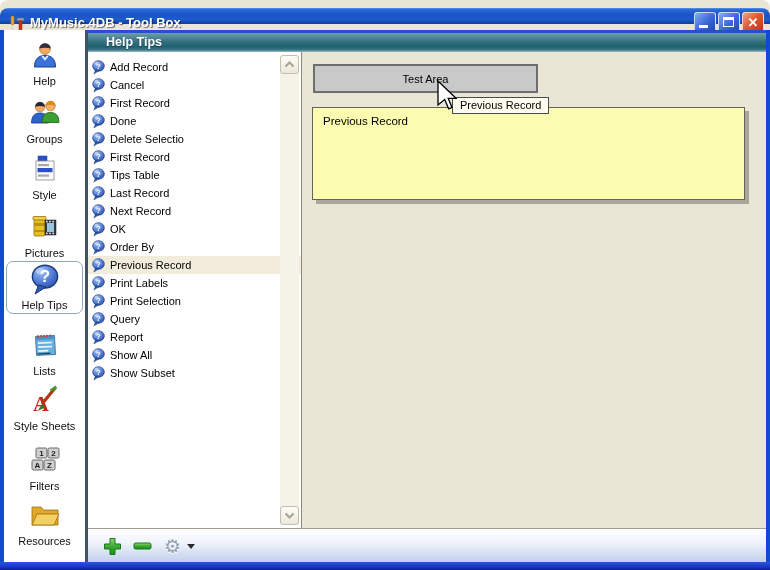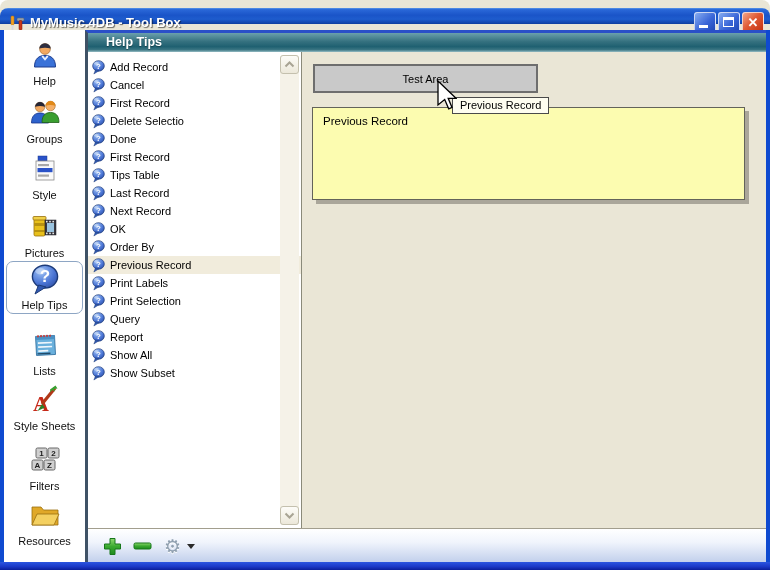--- a/index.html
+++ b/index.html
@@ -290,27 +290,27 @@
       <div class="row">
           <svg width="13" height="15">
             <use href="#bubble"></use>
           </svg>
           <span>First Record</span>
         </div>
       <div class="row">
           <svg width="13" height="15">
             <use href="#bubble"></use>
           </svg>
+          <span>Done</span>
+        </div>
+      <div class="row">
+          <svg width="13" height="15">
+            <use href="#bubble"></use>
+          </svg>
           <span>Delete Selectio</span>
-        </div>
-      <div class="row">
-          <svg width="13" height="15">
-            <use href="#bubble"></use>
-          </svg>
-          <span>Done</span>
         </div>
       <div class="row">
           <svg width="13" height="15">
             <use href="#bubble"></use>
           </svg>
           <span>First Record</span>
         </div>
       <div class="row">
           <svg width="13" height="15">
             <use href="#bubble"></use>

